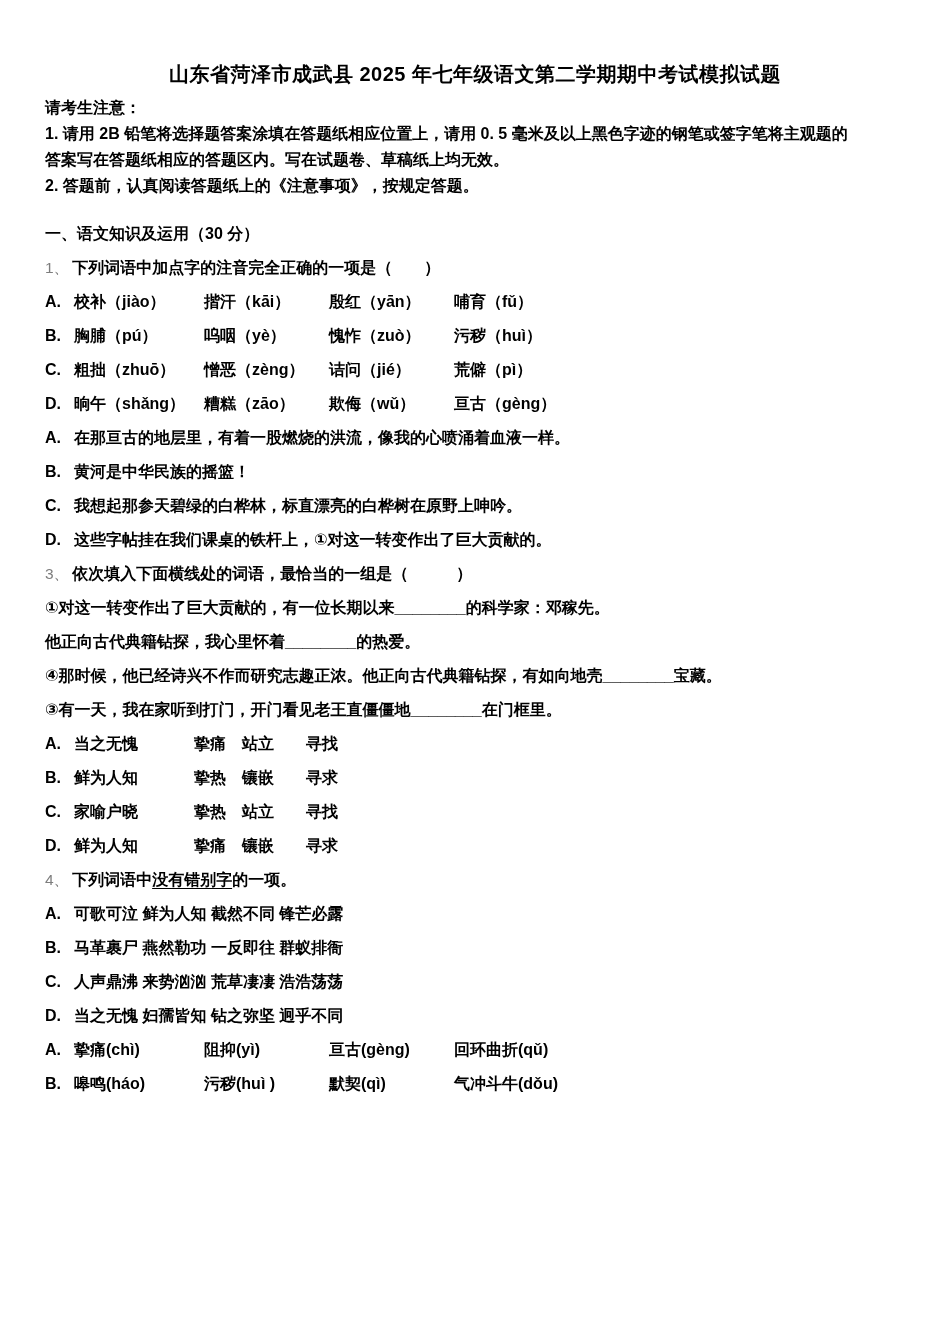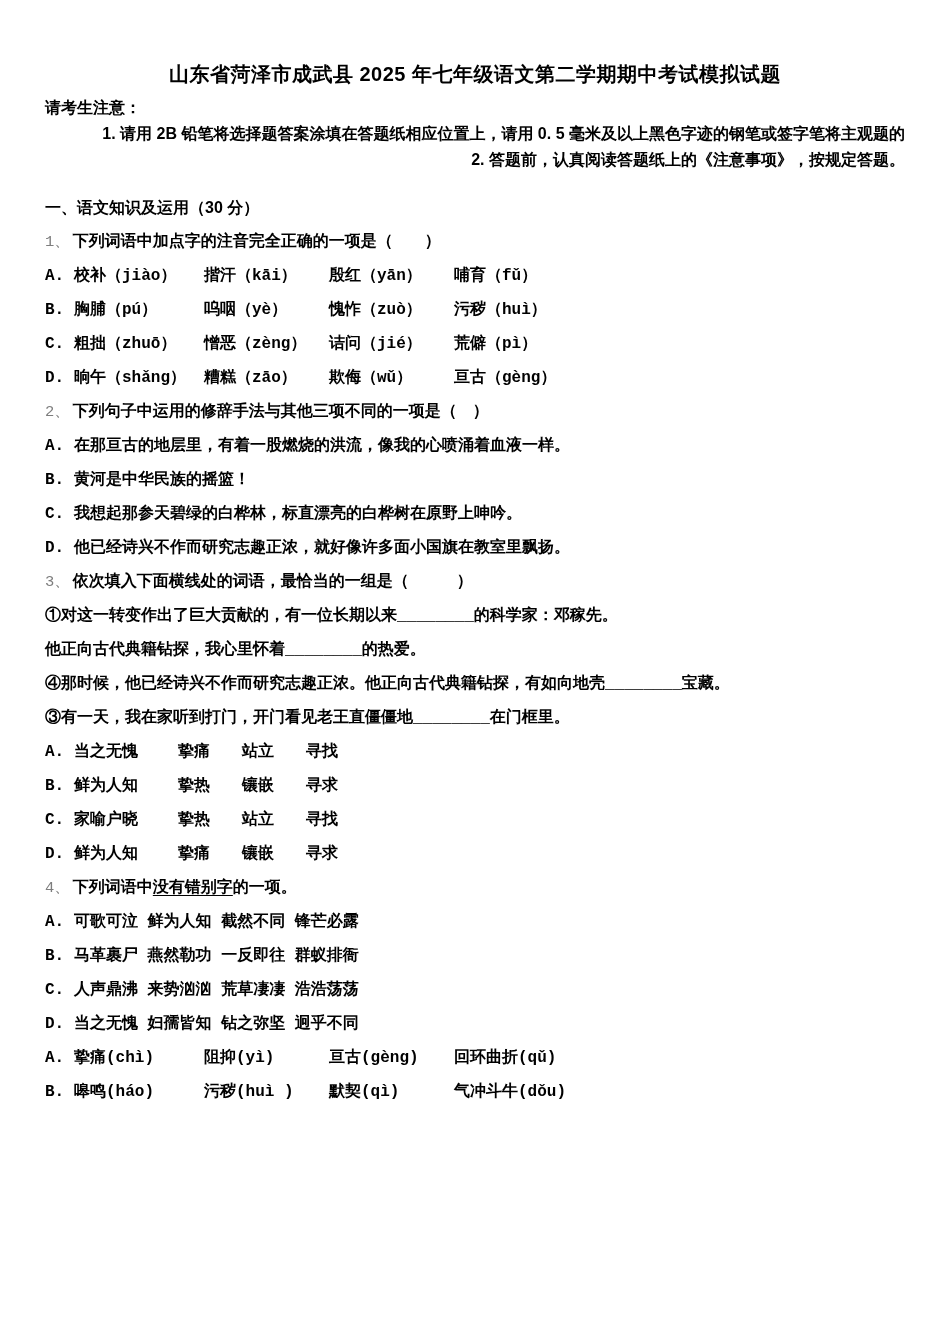--- a/index.html
+++ b/index.html
@@ -29,63 +29,62 @@
     line-height: 28px;
     letter-spacing: 0.5px;
   }
   .notice-head {
     margin: 0;
     line-height: 27px;
   }
   .notice-line {
     margin: 0;
     line-height: 26px;
-    text-align: right;
   }
   .section-head {
     margin: 18px 0 0 0;
     line-height: 34px;
   }
   .line {
     line-height: 34px;
     white-space: nowrap;
-    font-family: Liberation Mono, monospace;
   }
   .qnum {
     color: #7d7d7d;
     font-weight: normal;
     font-size: 15.5px;
     margin-right: 3px;
   }
   .opt-label {
     display: inline-block;
     min-width: 20px;
     margin-right: 9px;
   }
   .col { display: inline-block; }
   .p1 { min-width: 130px; }
   .p2 { min-width: 125px; }
   .p3 { min-width: 125px; }
   .w1 { min-width: 104px; }
-  .w2 { min-width: 64px; }
+  .w2 { min-width: 64px; text-align: center; }
   .w3 { min-width: 64px; }
   .u {
     text-decoration: underline;
     text-underline-offset: 3px;
   }
 </style>
 </head>
 <body>
 
 <div class="page">
 
   <h1 class="title">山东省菏泽市成武县 2025 年七年级语文第二学期期中考试模拟试题</h1>
 
   <p class="notice-head">请考生注意：</p>
   <p class="notice-line">1. 请用 2B 铅笔将选择题答案涂填在答题纸相应位置上，请用 0. 5 毫米及以上黑色字迹的钢笔或签字笔将主观题的</p>
+  <p class="notice-line">答案写在答题纸相应的答题区内。写在试题卷、草稿纸上均无效。</p>
   <p class="notice-line">2. 答题前，认真阅读答题纸上的《注意事项》，按规定答题。</p>
 
   <p class="section-head">一、语文知识及运用（30 分）</p>
 
   <div class="line">
     <span class="qnum">1、</span><span>下列词语中加点字的注音完全正确的一项是（　　）</span>
   </div>
   <div class="line">
     <span class="opt-label">A.</span><span class="col p1">校补（jiào）</span><span class="col p2">揩汗（kāi）</span><span class="col p3">殷红（yān）</span><span class="col">哺育（fǔ）</span>
   </div>
@@ -93,33 +92,30 @@
     <span class="opt-label">B.</span><span class="col p1">胸脯（pú）</span><span class="col p2">呜咽（yè）</span><span class="col p3">愧怍（zuò）</span><span class="col">污秽（huì）</span>
   </div>
   <div class="line">
     <span class="opt-label">C.</span><span class="col p1">粗拙（zhuō）</span><span class="col p2">憎恶（zèng）</span><span class="col p3">诘问（jié）</span><span class="col">荒僻（pì）</span>
   </div>
   <div class="line">
     <span class="opt-label">D.</span><span class="col p1">晌午（shǎng）</span><span class="col p2">糟糕（zāo）</span><span class="col p3">欺侮（wǔ）</span><span class="col">亘古（gèng）</span>
   </div>
 
   <div class="line">
-    <span class="qnum">2、</span><span>下列句子中运用的修辞手法与其他三项不同的一项是（　）</span>
-  </div>
-  <div class="line">
     <span class="opt-label">A.</span><span>在那亘古的地层里，有着一股燃烧的洪流，像我的心喷涌着血液一样。</span>
   </div>
   <div class="line">
     <span class="opt-label">B.</span><span>黄河是中华民族的摇篮！</span>
   </div>
   <div class="line">
     <span class="opt-label">C.</span><span>我想起那参天碧绿的白桦林，标直漂亮的白桦树在原野上呻吟。</span>
   </div>
   <div class="line">
-    <span class="opt-label">D.</span><span>他已经诗兴不作而研究志趣正浓，就好像许多面小国旗在教室里飘扬。</span>
+    <span class="opt-label">D.</span><span>这些字帖挂在我们课桌的铁杆上，①对这一转变作出了巨大贡献的。</span>
   </div>
 
   <div class="line">
     <span class="qnum">3、</span><span>依次填入下面横线处的词语，最恰当的一组是（　　　）</span>
   </div>
   <div class="line">①对这一转变作出了巨大贡献的，有一位长期以来________的科学家：邓稼先。</div>
   <div class="line">他正向古代典籍钻探，我心里怀着________的热爱。</div>
   <div class="line">④那时候，他已经诗兴不作而研究志趣正浓。他正向古代典籍钻探，有如向地壳________宝藏。</div>
   <div class="line">③有一天，我在家听到打门，开门看见老王直僵僵地________在门框里。</div>
   <div class="line">

